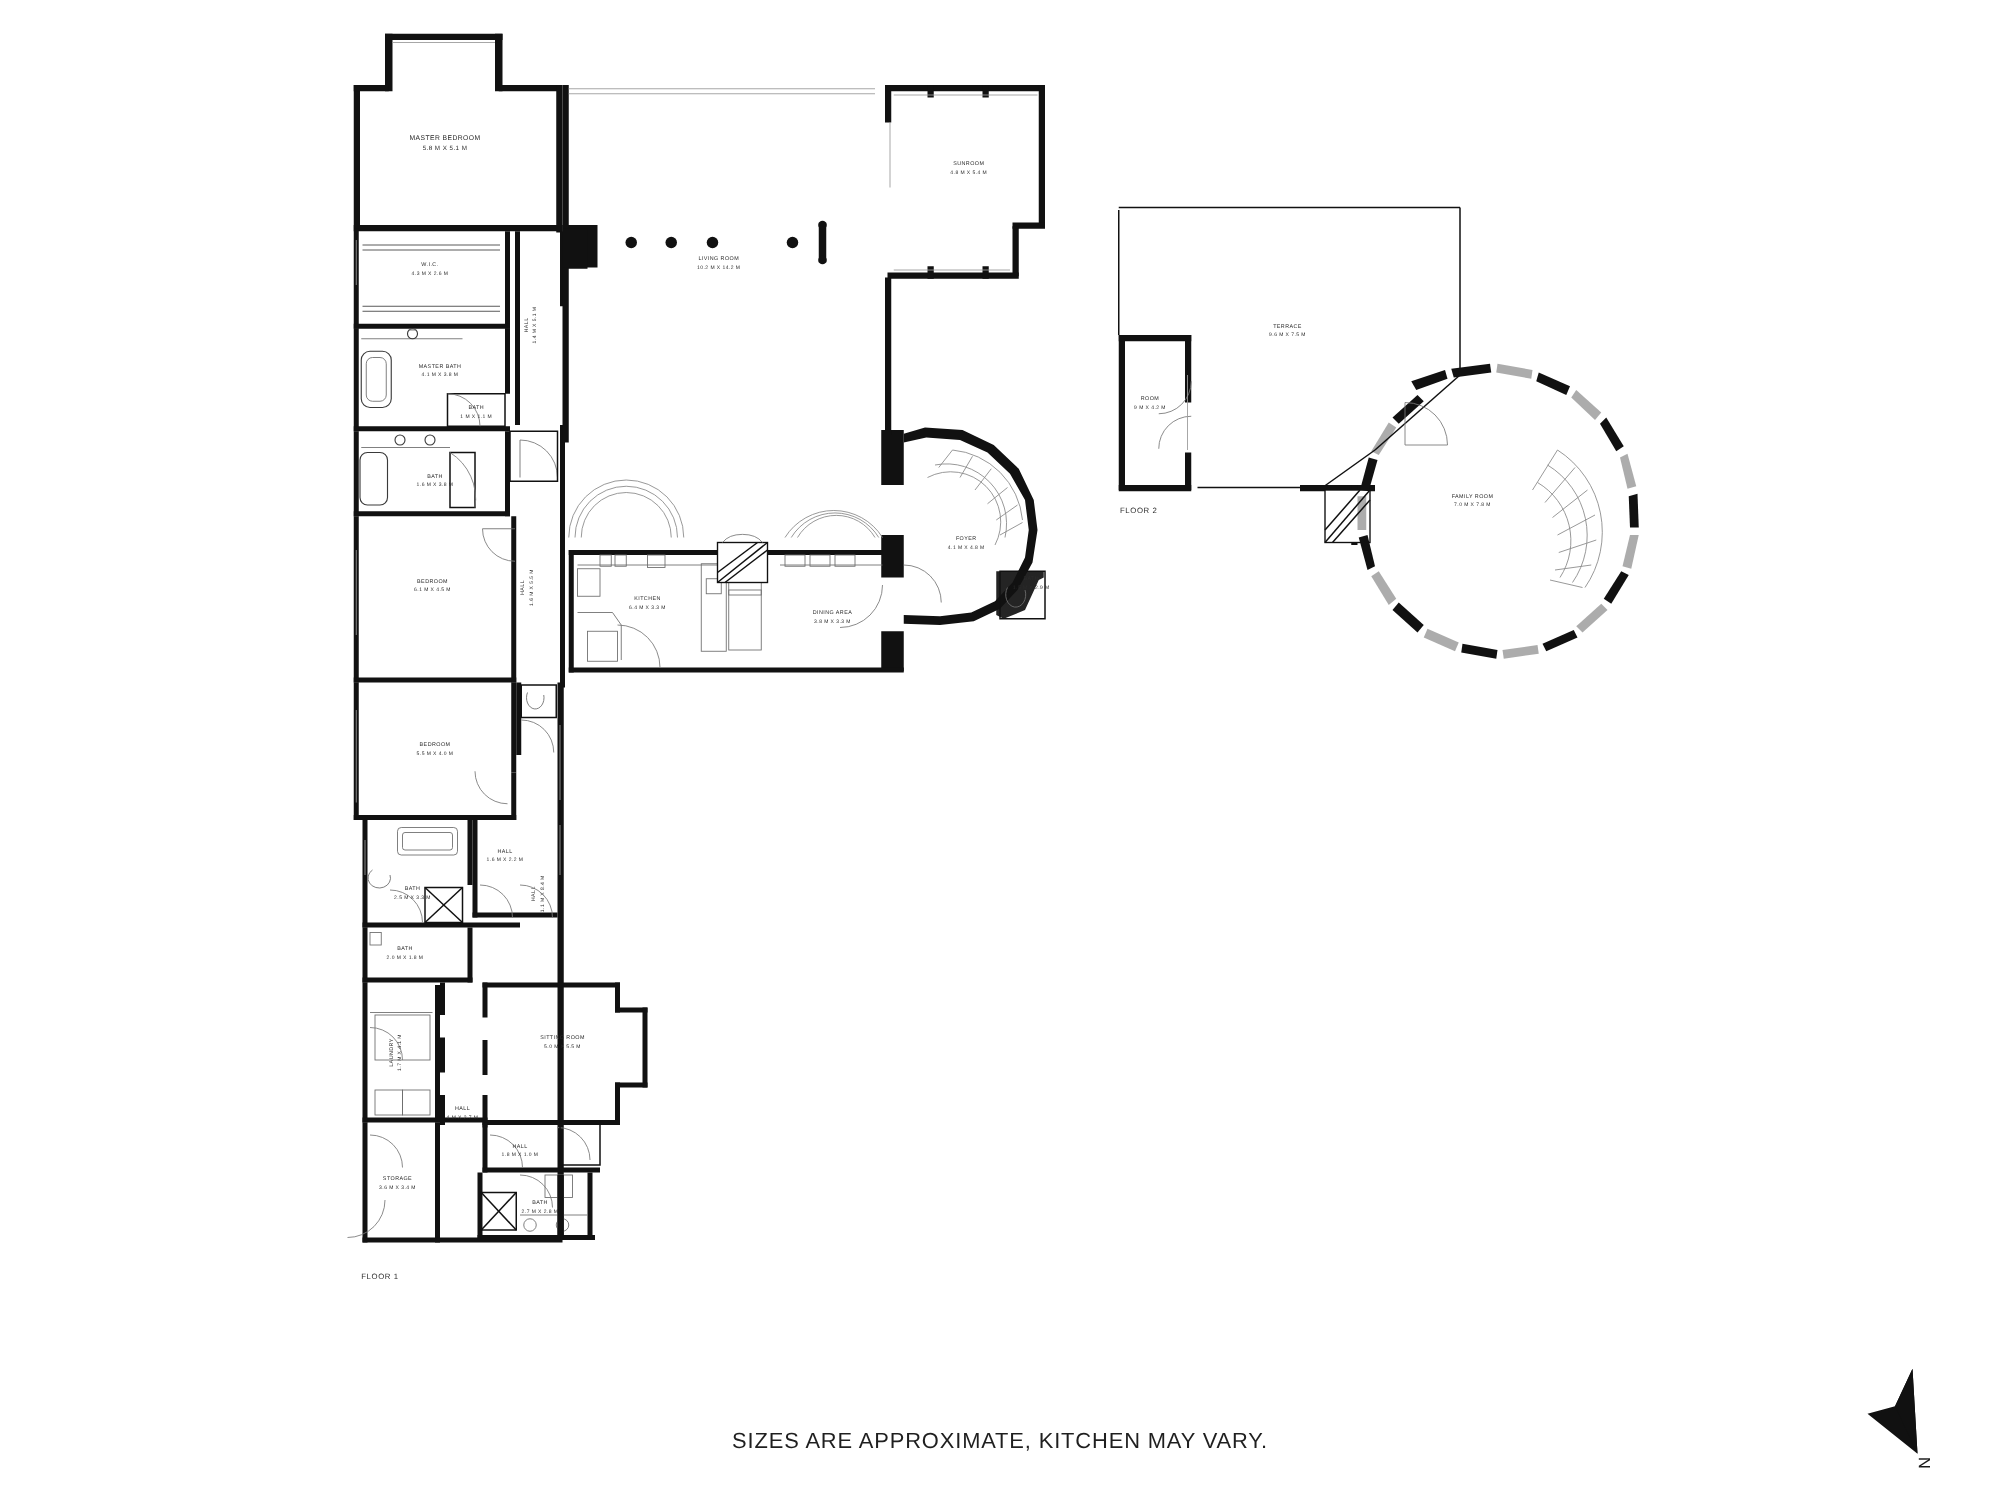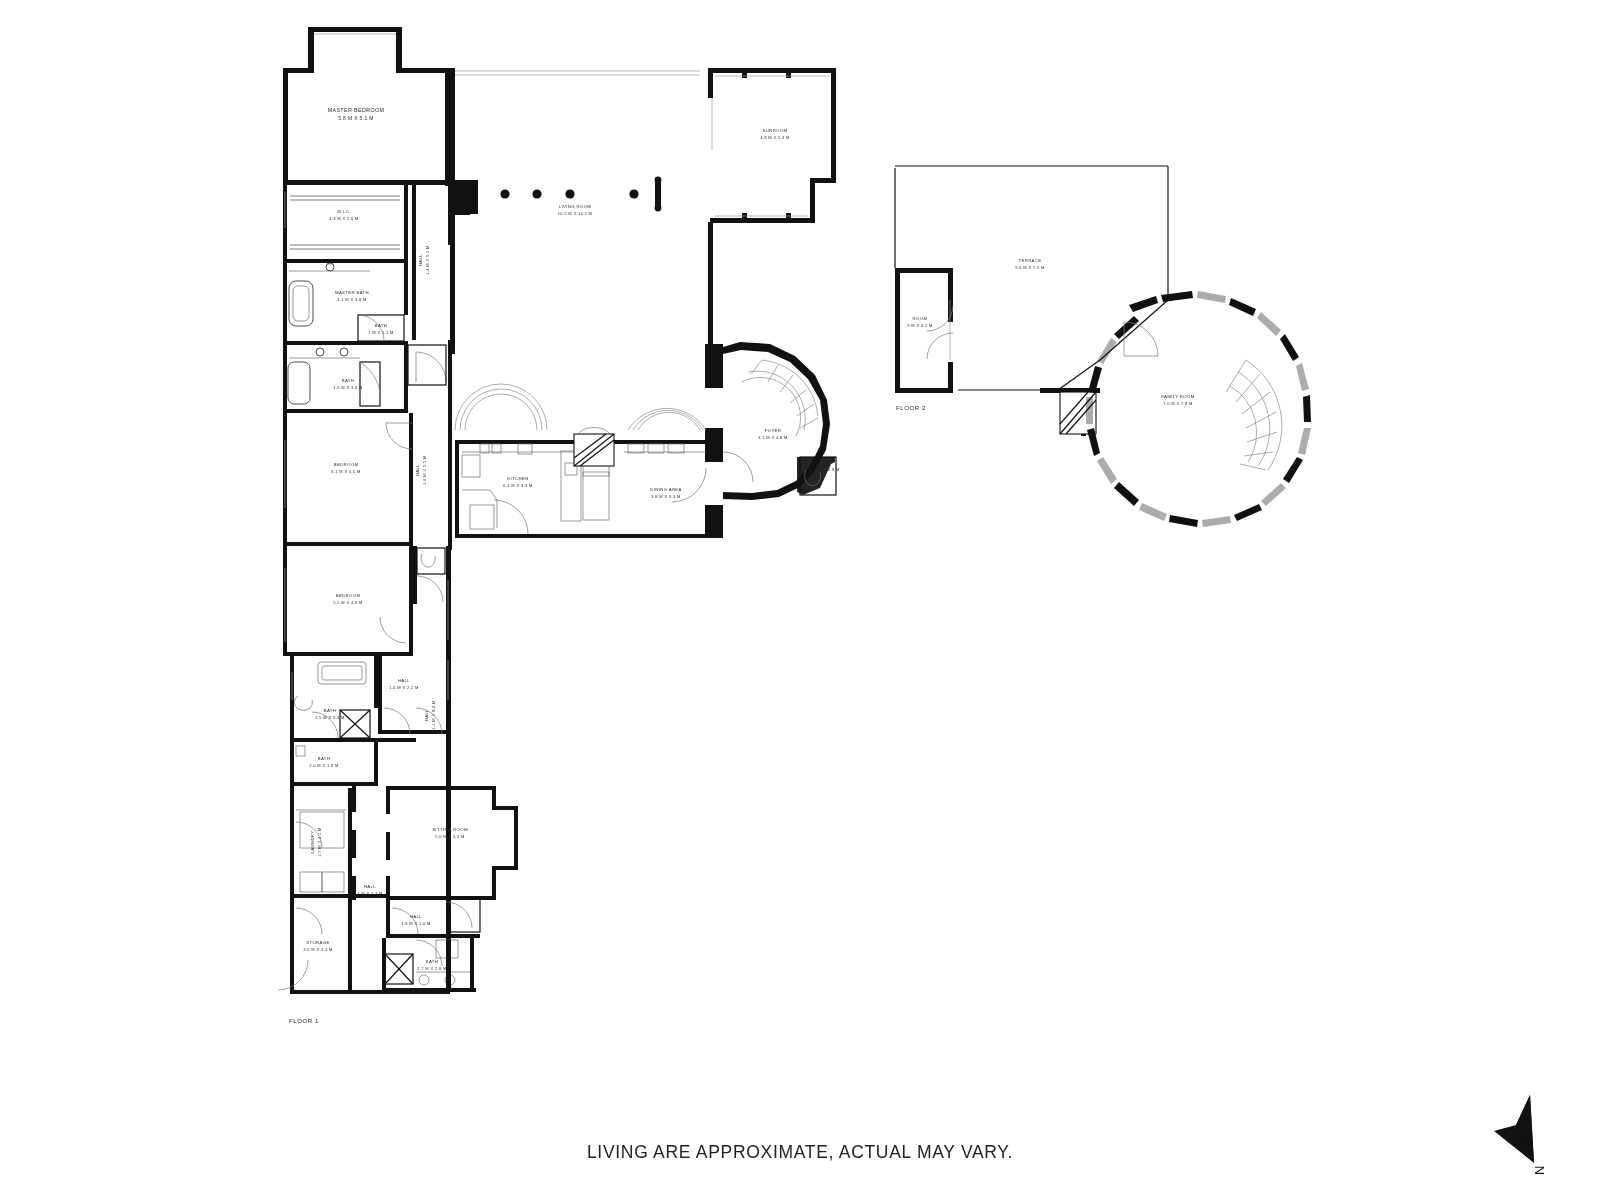--- a/index.html
+++ b/index.html
@@ -464,21 +464,21 @@
       <line class="stair" x1="1266" y1="470" x2="1240" y2="464"></line>
       <text class="rlabel rname-sm" x="1178" y="398">FAMILY ROOM</text>
       <text class="rlabel rdim-sm" x="1178" y="405">7.0 M X 7.8 M</text>
     </g>
 
     <text class="floorlbl" x="896" y="410">FLOOR 2</text>
   </g>
 
 </svg>
 
-<div id="footer-note">LIVING ARE APPROXIMATE, ACTUAL MAY VARY.</div>
+<div id="footer-note">SIZES ARE APPROXIMATE, KITCHEN MAY VARY.</div>
 
 <svg id="compass" viewBox="0 0 120 115">
   <polygon fill="#111111" points="72,20 76,88 36,56 58,50"></polygon>
   <polygon fill="#111111" points="72,20 76,88 58,50"></polygon>
   <text class="nlab" x="86" y="100" transform="rotate(-90 86 100)">N</text>
 </svg>
 
 </div>
 
 </body></html>

